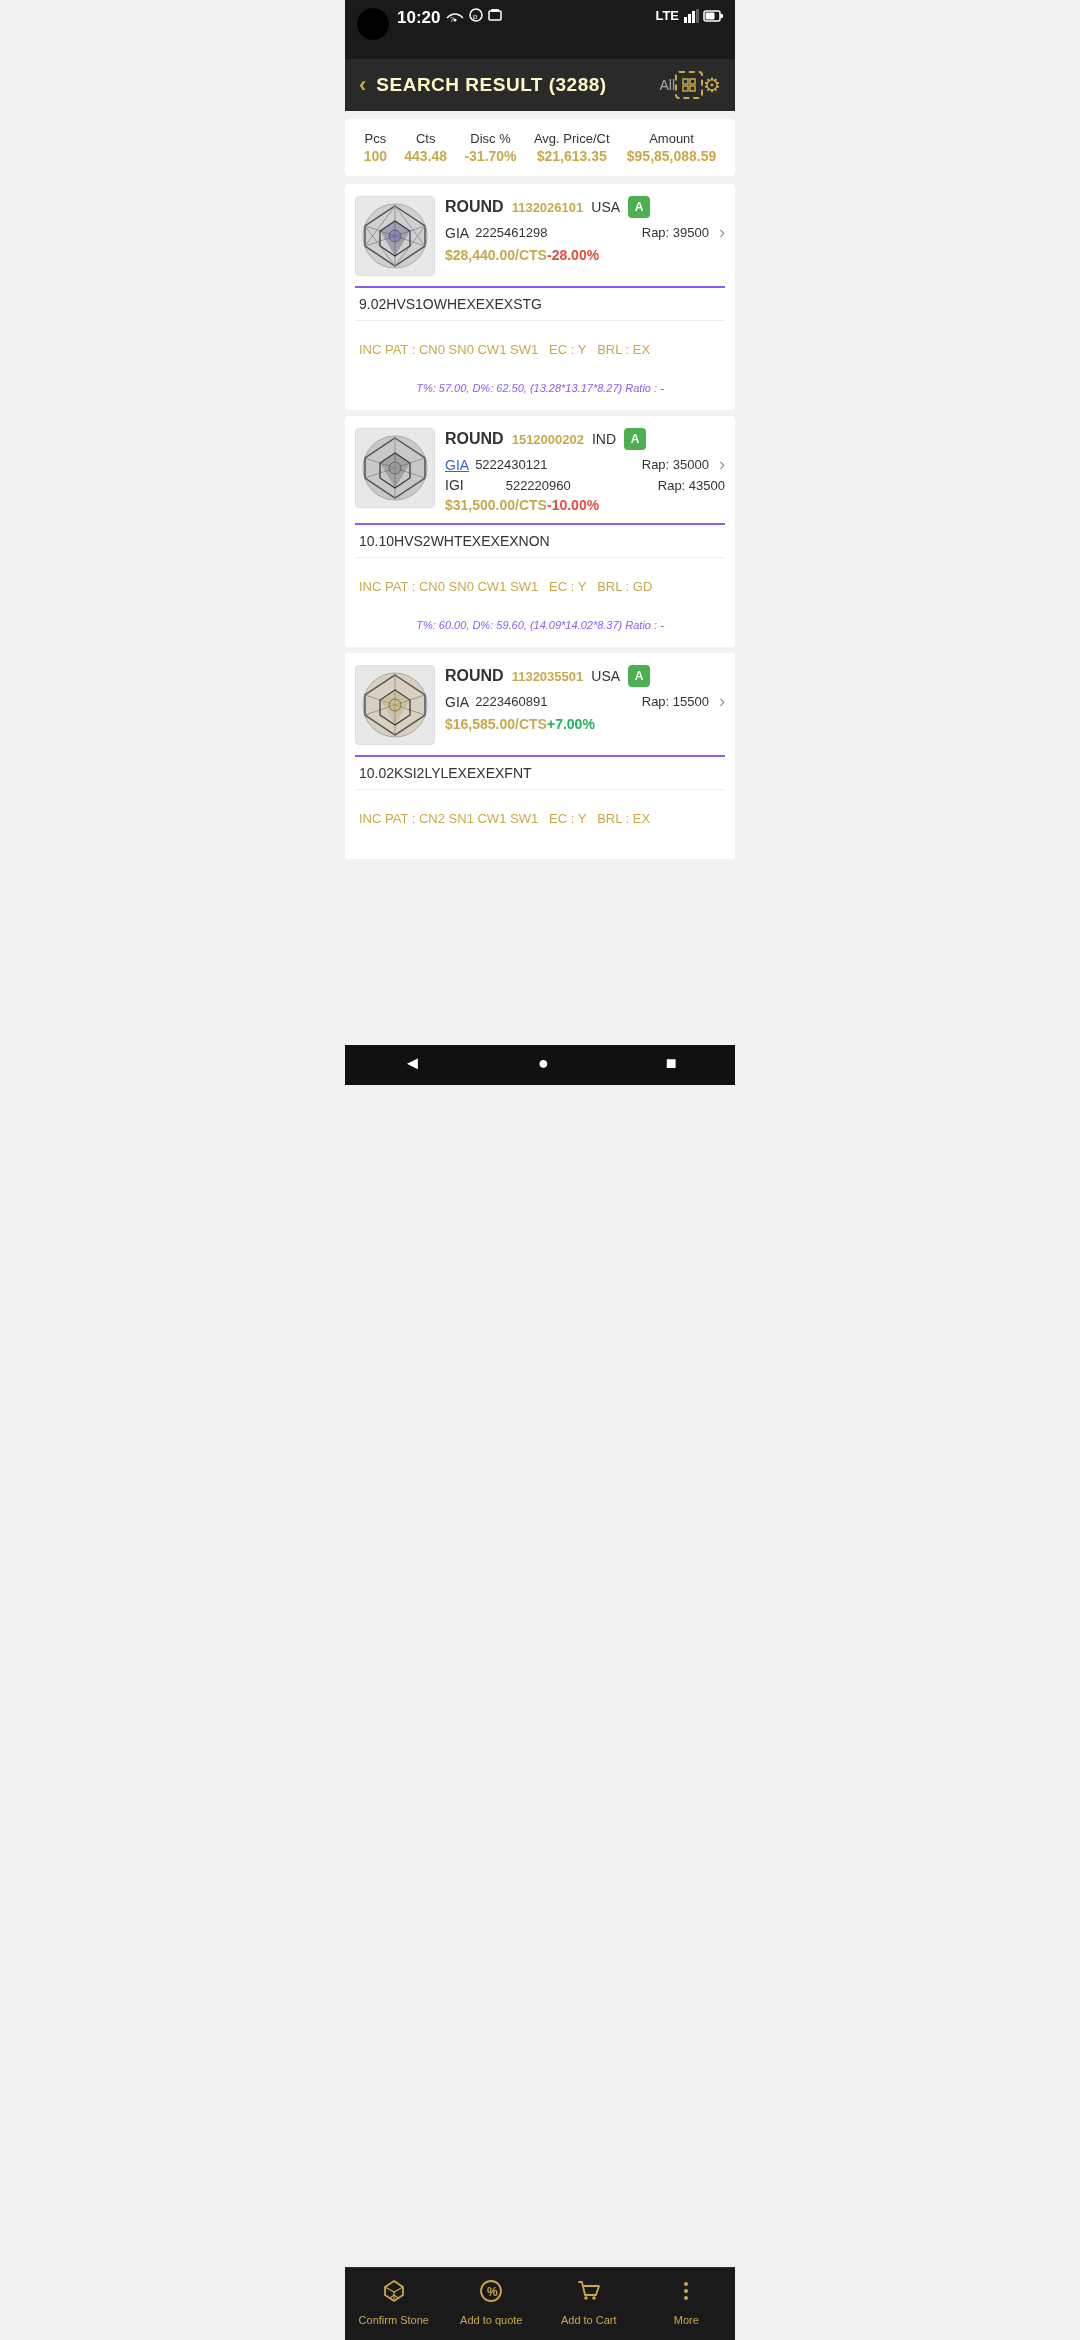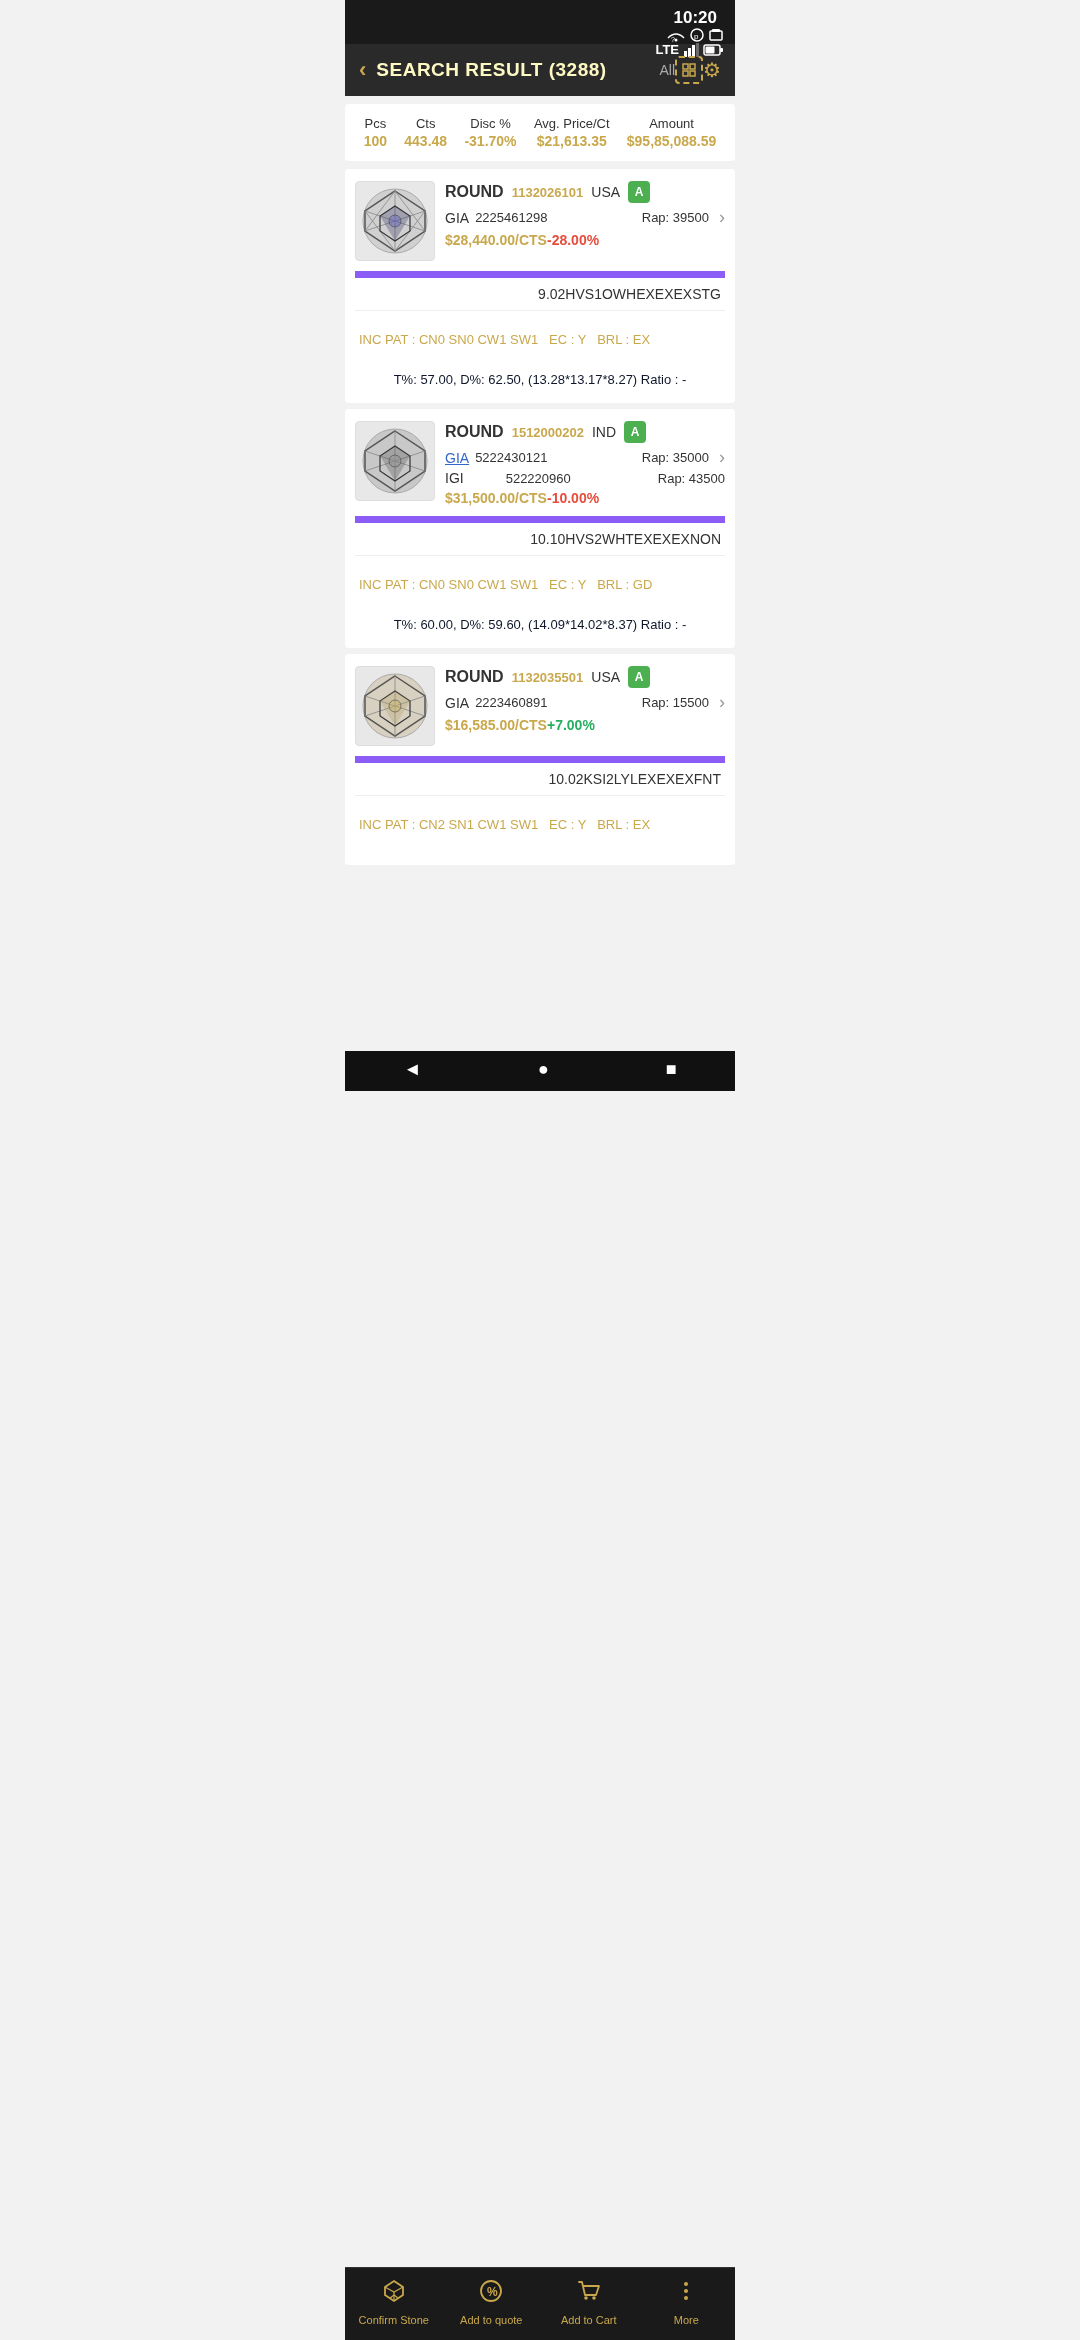--- a/index.html
+++ b/index.html
@@ -11,24 +11,23 @@
       margin: 0 auto;
       position: relative;
       min-height: 100vh;
     }
 
     
     .status-bar {
       background: #1a1a1a;
       color: white;
       display: flex;
-      align-items: flex-end;
+      align-items: flex-start;
       padding: 8px 12px;
-      height: 44px;
-      flex-direction: column;
+      height: 59px;
     }
     .status-bar .avatar {
       width: 32px;
       height: 32px;
       background: #000;
       border-radius: 50%;
       margin-right: 8px;
     }
     .status-bar .time {
       font-size: 17px;
@@ -243,38 +242,39 @@
     .disc-pos { color: #27ae60; }
     .chevron {
       font-size: 18px;
       color: #999;
       margin-left: 4px;
     }
 
     
     .props-row {
       display: flex;
-      justify-content: flex-end;
+      justify-content: flex-start;
       padding: 8px 4px;
-      border-top: 7px solid #8b5cf6;
+      border-top: 2px solid #8b5cf6;
       font-size: 14px;
       color: #333;
       font-weight: 500;
     }
     .inc-row {
       padding: 21px 4px;
       font-size: 13px;
       color: #c9a84c;
       border-top: 1px solid #eee;
     }
     .dim-row {
       padding: 4px 4px;
-      font-size: 13px;
-      color: #0f172a;
+      font-size: 11px;
+      color: #8b5cf6;
       text-align: center;
+      font-style: italic;
     }
 
     
     .bottom-nav {
       position: fixed;
       bottom: 0;
       width: 390px;
       background: #1a1a1a;
       display: flex;
       justify-content: space-around;

